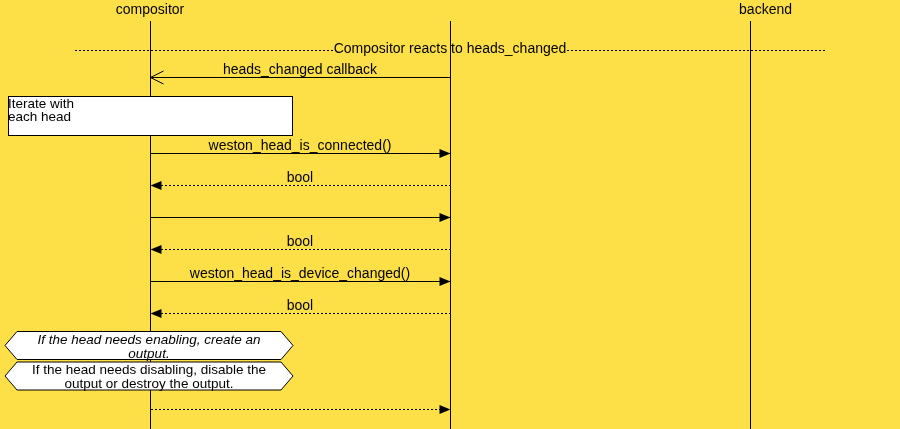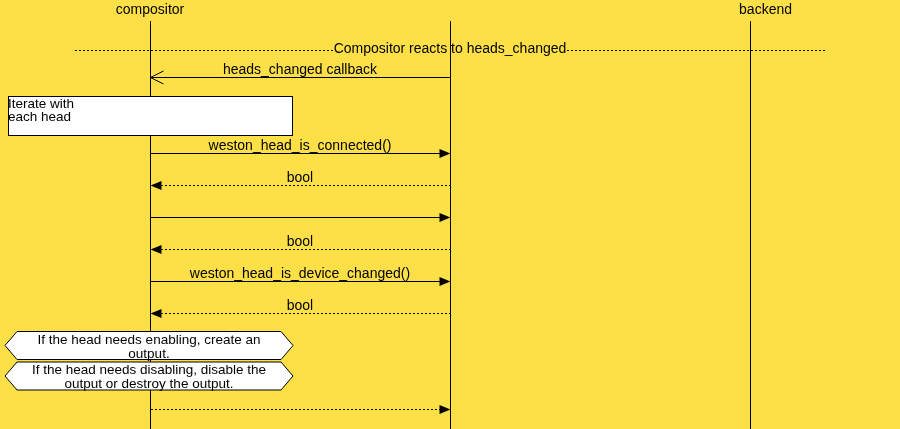--- a/index.html
+++ b/index.html
@@ -101,21 +101,21 @@
   <div class="lbl msg-lbl" style="top:170px;">bool</div>
   <div class="lbl msg-lbl" style="top:234px;">bool</div>
   <div class="lbl msg-lbl" style="top:266px;">weston_head_is_device_changed()</div>
   <div class="lbl msg-lbl" style="top:298px;">bool</div>
 
   <div class="note-lbl">
     <div>Iterate with</div>
     <div>each head</div>
   </div>
 
-  <div class="cond-lbl" style="top:333px;">
+  <div class="cond-lbl" style="top:333px;font-style:italic;">
     <div>If the head needs enabling, create an</div>
     <div>output.</div>
   </div>
   <div class="cond-lbl" style="top:363px;">
     <div>If the head needs disabling, disable the</div>
     <div>output or destroy the output.</div>
   </div>
 
 </div>
 

